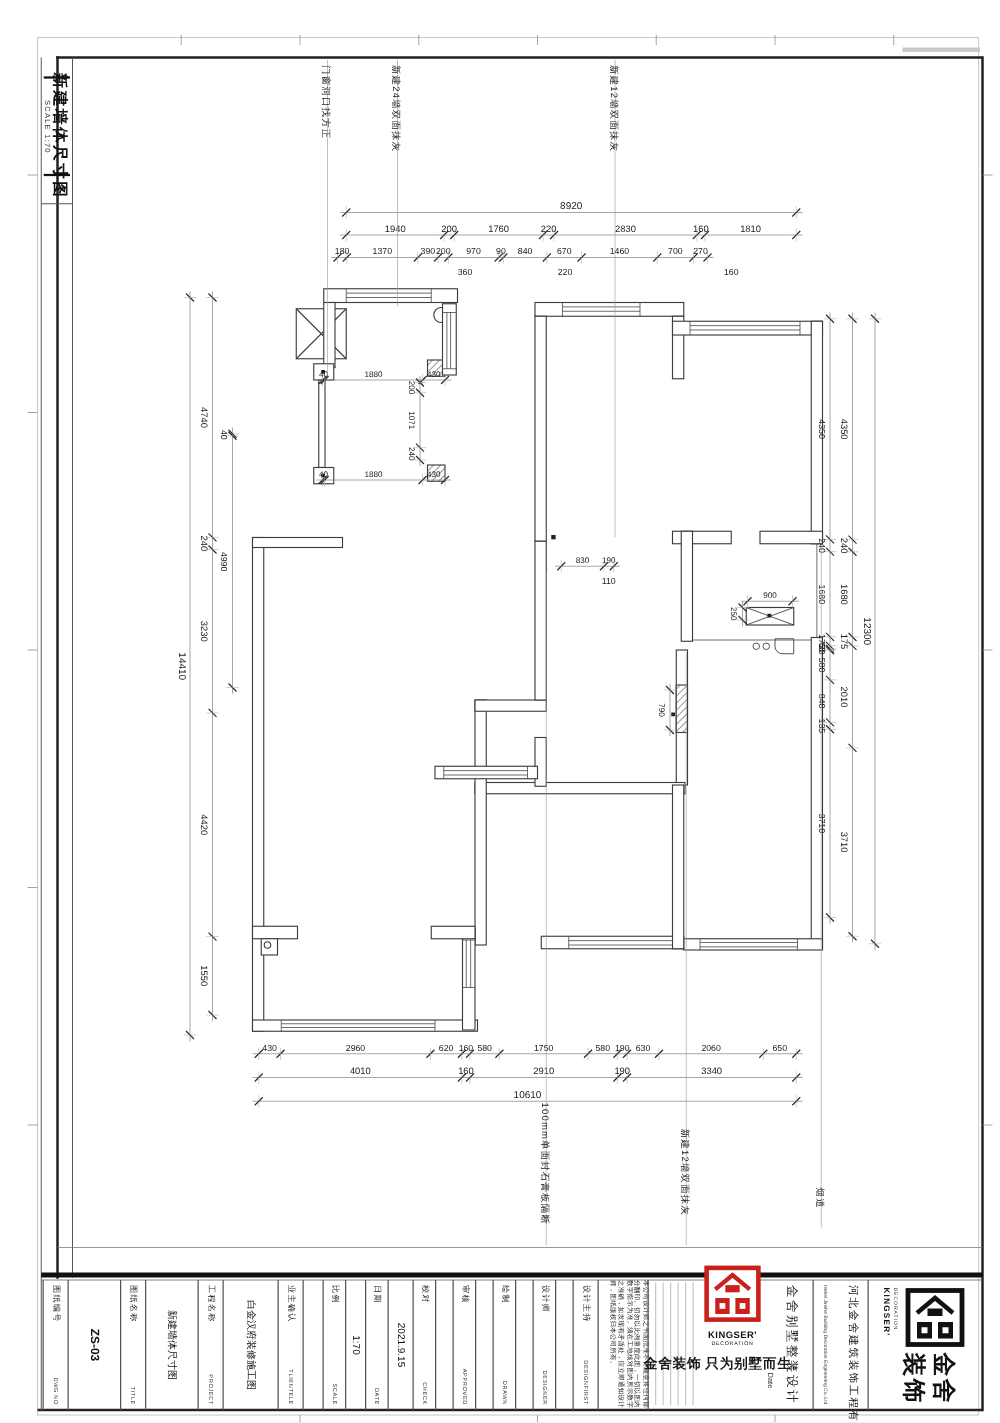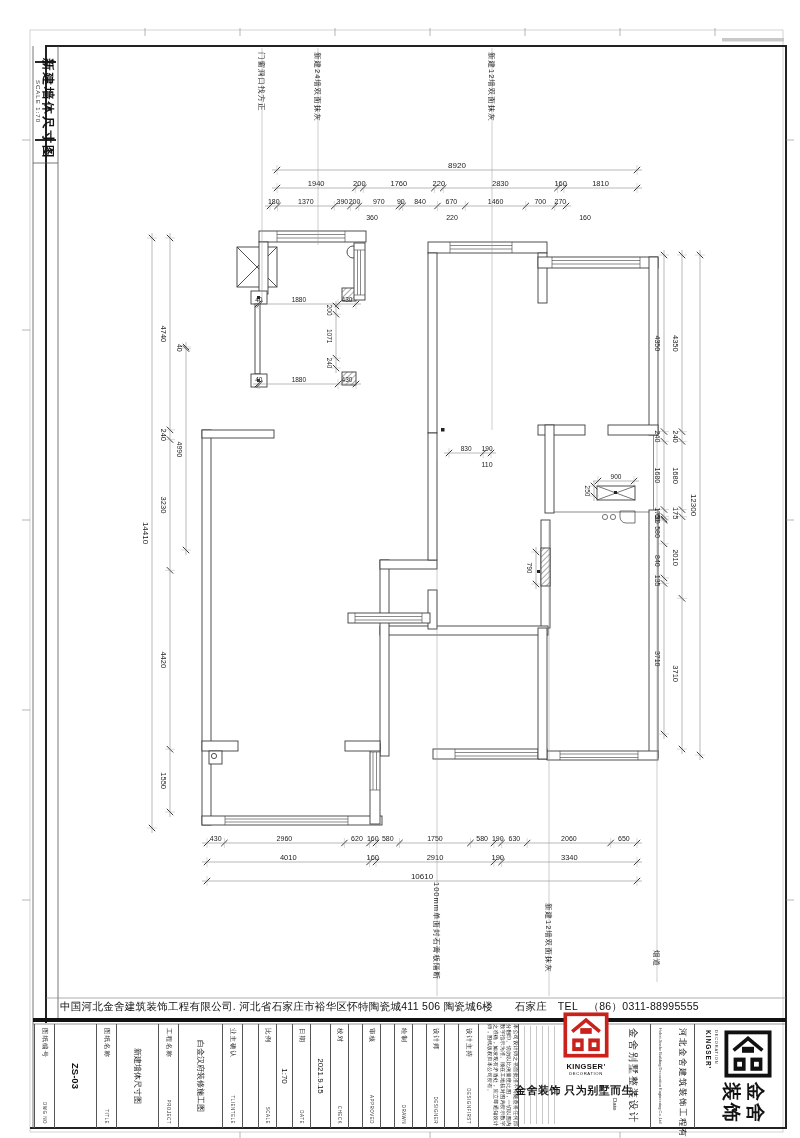--- a/index.html
+++ b/index.html
@@ -515,21 +515,20 @@
           <text x="545.5" y="903" font-size="7.5" fill="#222" letter-spacing="1" transform="rotate(90 545.5 903)">新建12墙双面抹灰</text>
         </g>
         <g>
           <line x1="657" y1="437" x2="657" y2="982" stroke="#9a9a9a" stroke-width="0.5"></line>
           <text x="653.5" y="950" font-size="7.5" fill="#222" letter-spacing="1" transform="rotate(90 653.5 950)">烟道</text>
         </g>
       </g>
   </svg>
 
   
-  <div class="companybar">中国河北金舍建筑装饰工程有限公司. 河北省石家庄市裕华区怀特陶瓷城411 506 陶瓷城6楼　　石家庄　TEL　（86）0311-88995555</div>
 
   
   <div id="tb-fields" class="abs" style="left:0;top:1024px;width:800px;height:104px;">
       <div class="tbcell" style="left: 34px; width: 20px;">
         <div class="vcell tb-inner" style="width: 104px; height: 20px;">
           <span class="tb-label">图纸编号</span>
           <span class="tb-en">DWG NO</span>
         </div>
       </div>
       <div class="tbcell" style="left: 54px; width: 42px;">

